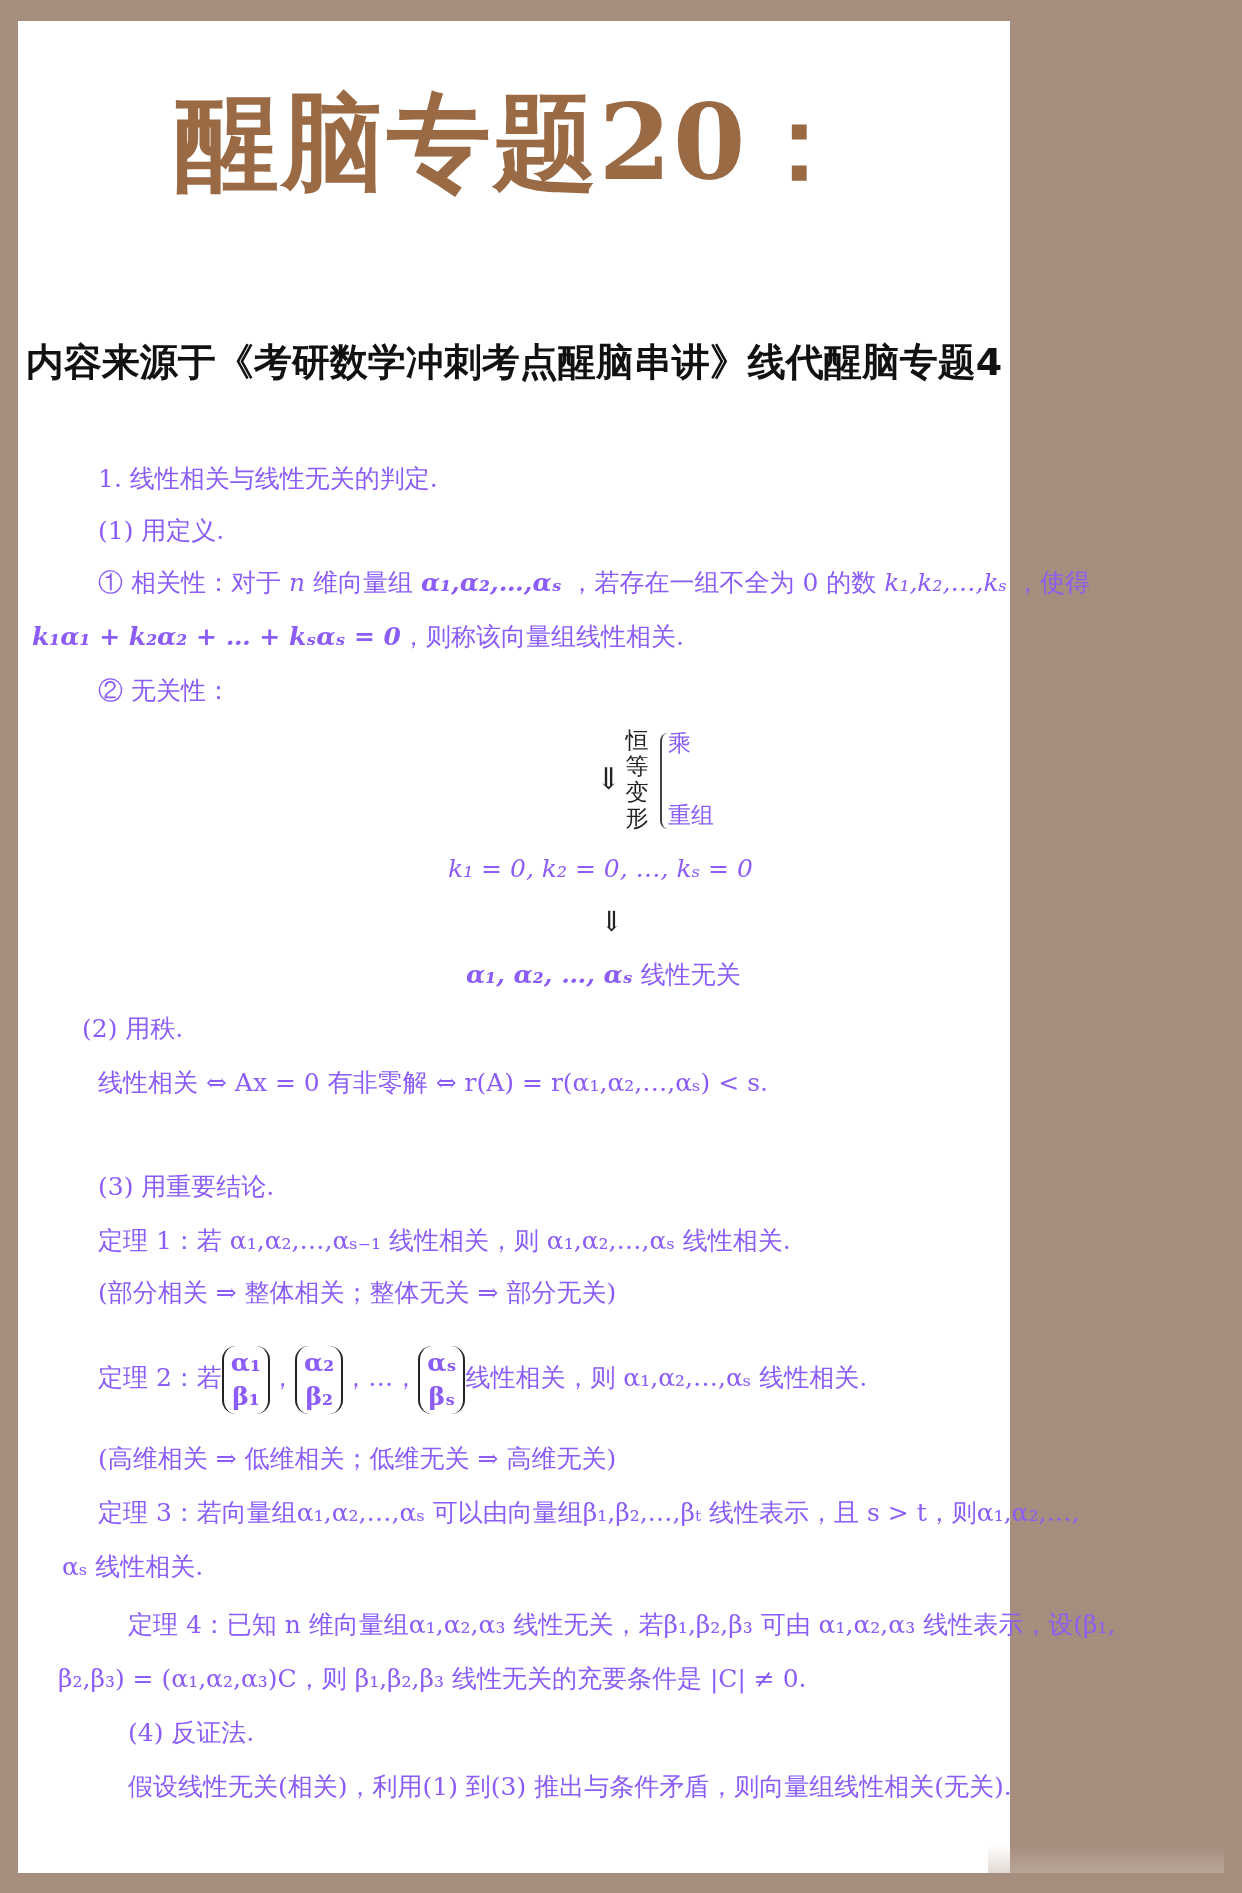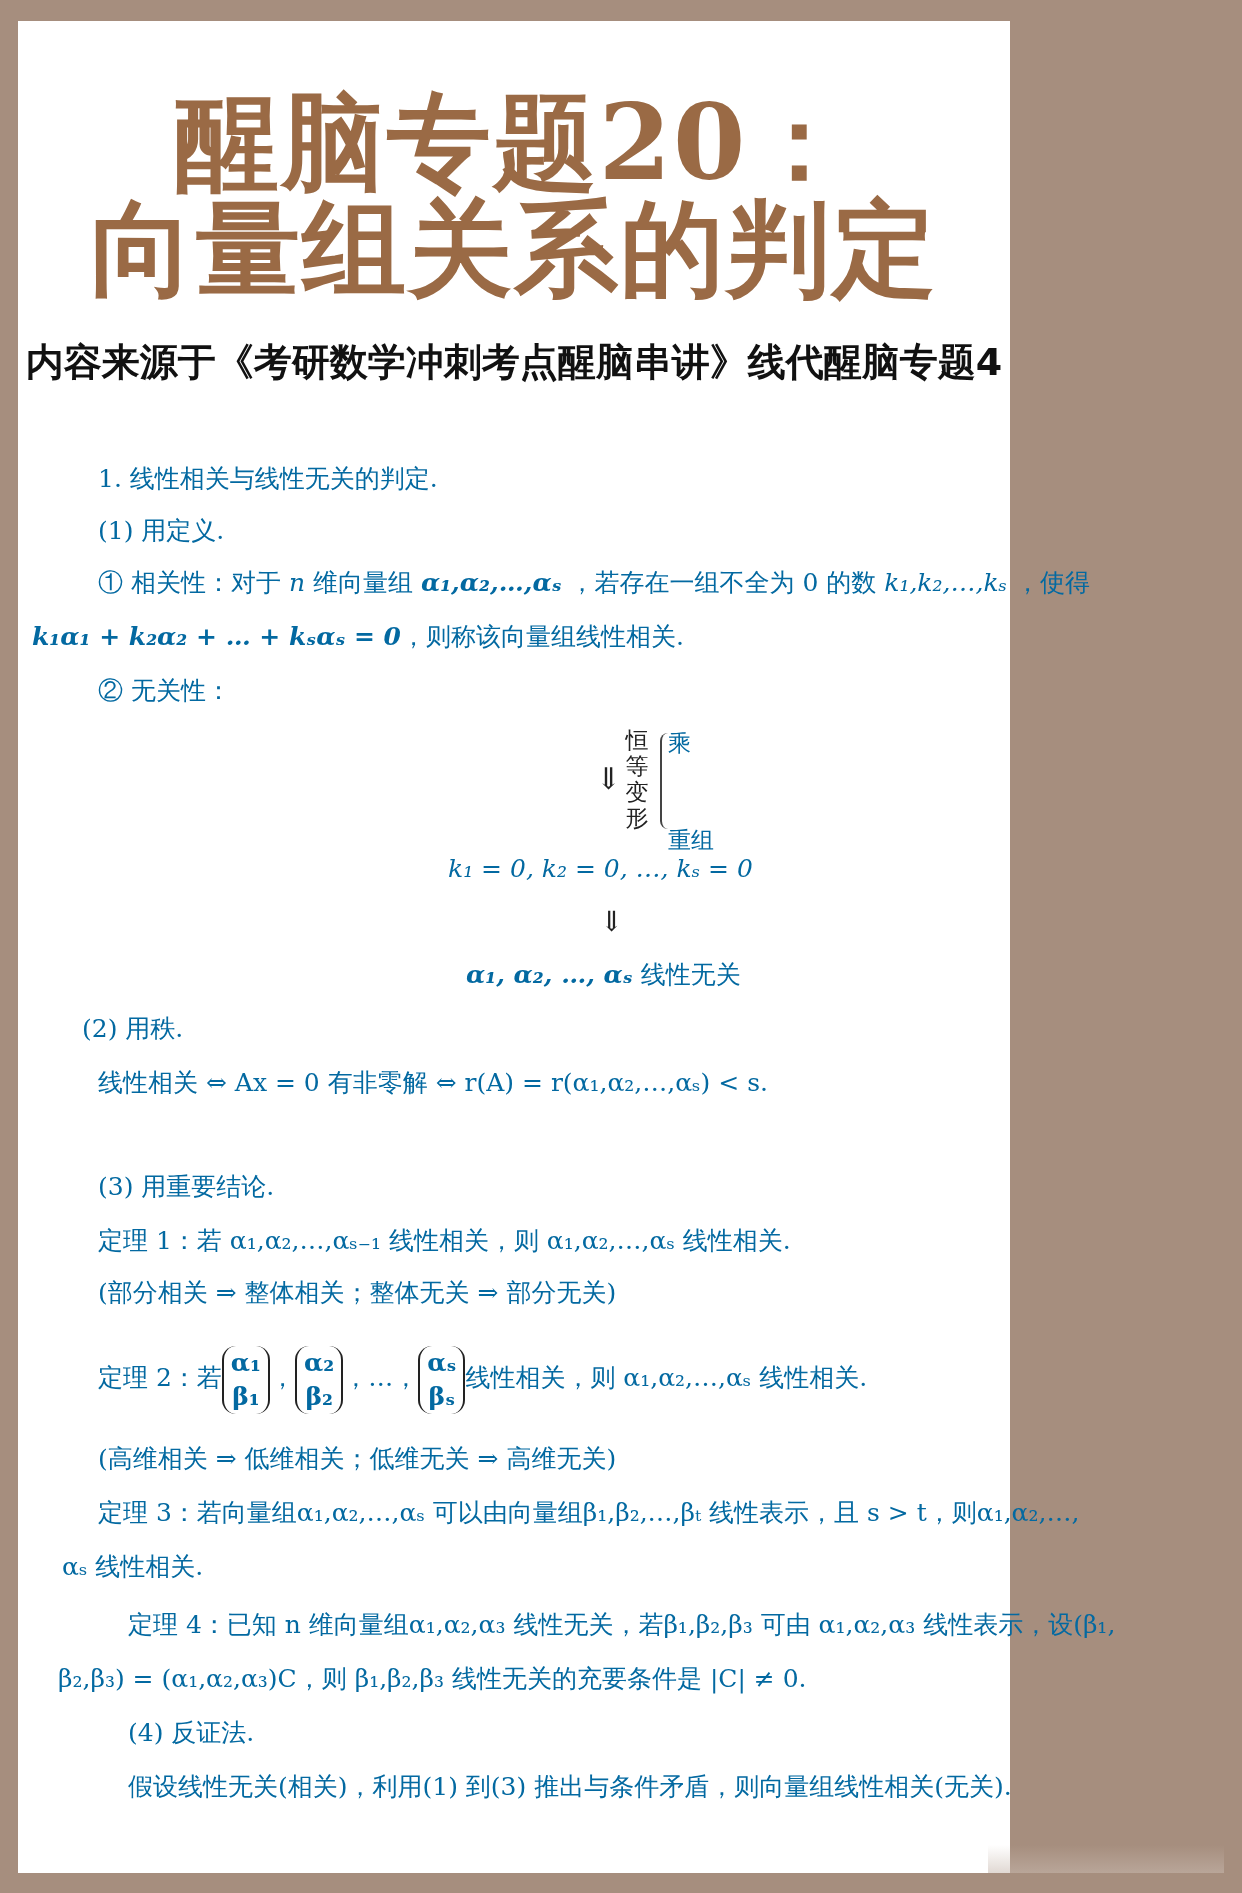--- a/index.html
+++ b/index.html
@@ -32,21 +32,21 @@
     position: absolute; left: 0; right: 0; top: 318px;
     text-align: center;
     color: #111;
     font-family: "DejaVu Sans", "Liberation Sans", sans-serif;
     font-weight: bold;
     font-size: 38px;
     line-height: 46px;
   }
   .line {
     position: absolute;
-    color: #0369a1;
+    color: #8b5cf6;
     font-size: 25px;
     line-height: 32px;
     white-space: nowrap;
   }
   .line b { font-weight: bold; font-style: italic; }
   .line i { font-style: italic; }
   .vstack {
     position: absolute;
     color: #222;
     font-size: 23px;
@@ -82,21 +82,20 @@
     width: 236px; height: 28px;
     background: linear-gradient(to bottom, rgba(255,255,255,0), rgba(200,185,175,0.55));
   }
 </style>
 </head>
 <body>
 
 <div class="panel">
 
   <div class="title l1">醒脑专题20：</div>
-  <div class="title l2">向量组关系的判定</div>
   <div class="subtitle">内容来源于《考研数学冲刺考点醒脑串讲》线代醒脑专题4</div>
 
   <div class="line" style="left:80px; top:442px;">1. 线性相关与线性无关的判定.</div>
   <div class="line" style="left:80px; top:494px;">(1) 用定义.</div>
 
   <div class="line" style="left:80px; top:546px;">
     <span>① 相关性：对于</span>
     <i>n</i>
     <span>维向量组</span>
     <b>α₁,α₂,…,αₛ</b>
@@ -112,21 +111,21 @@
 
   <div class="arrow" style="left:578px; top:712px; font-size:30px; line-height:92px;">⇓</div>
   <div class="vstack" style="left:606px; top:706px;">
     <div>恒</div>
     <div>等</div>
     <div>变</div>
     <div>形</div>
   </div>
   <div class="brace" style="left:642px; top:712px; width:10px; height:96px;"></div>
   <div class="line" style="left:650px; top:706px; font-size:23px;">乘</div>
-  <div class="line" style="left:650px; top:778px; font-size:23px;margin-top:25px;">重组</div>
+  <div class="line" style="left:650px; top:778px; font-size:23px;">重组</div>
 
   <div class="line" style="left:430px; top:832px;">
     <i>k₁ = 0, k₂ = 0, …, kₛ = 0</i>
   </div>
   <div class="arrow" style="left:582px; top:884px; font-size:28px;">⇓</div>
   <div class="line" style="left:448px; top:938px;">
     <b>α₁, α₂, …, αₛ</b>
     <span>线性无关</span>
   </div>
 

